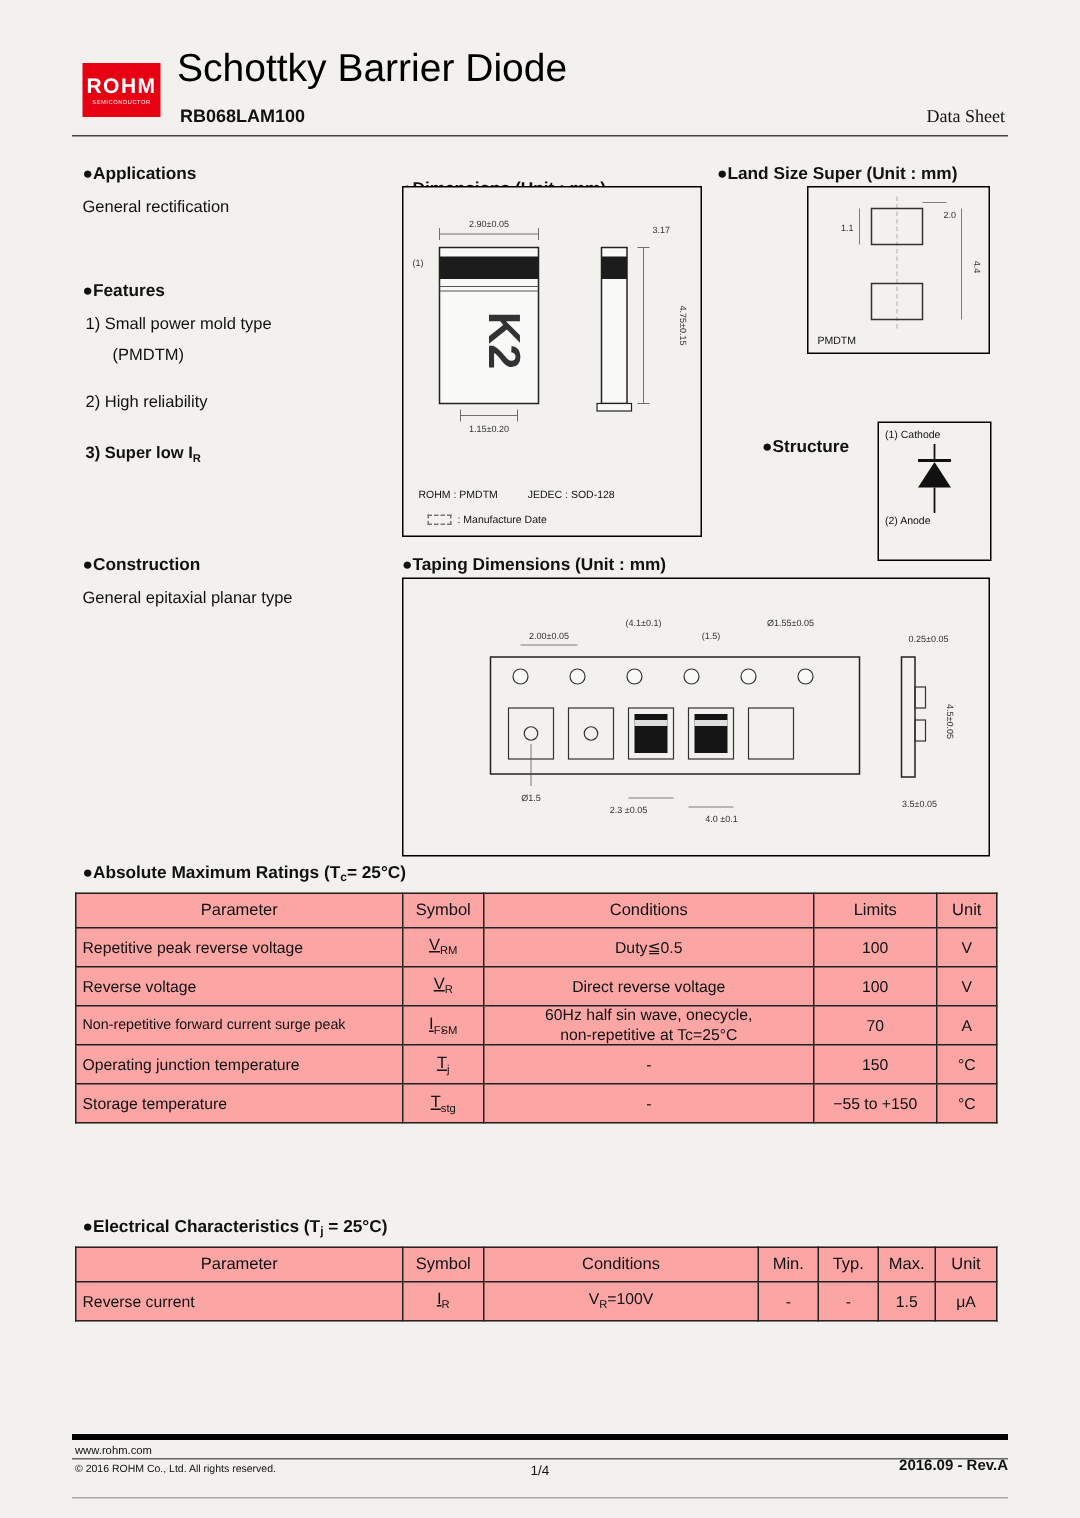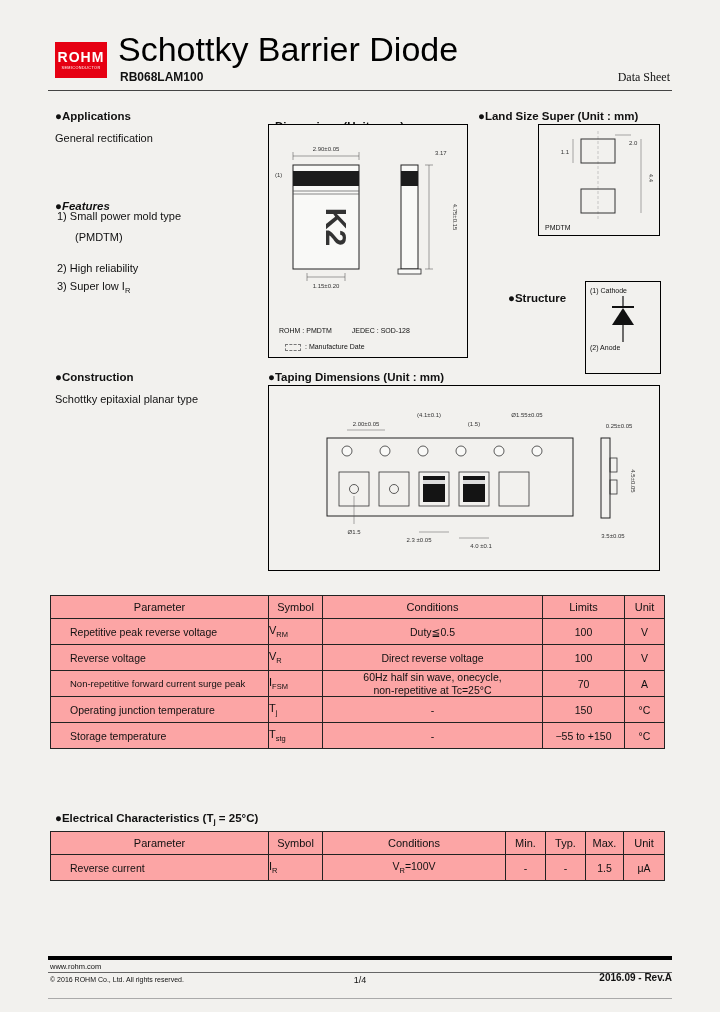--- a/index.html
+++ b/index.html
@@ -16,21 +16,21 @@
   .abs { position: absolute; }
   .sec-h { font-weight: bold; font-size: 11.5px; white-space: nowrap; }
   .body-text { font-size: 11px; white-space: nowrap; }
   .box { position: absolute; border: 1px solid #000; background: #f2f1ee; }
 
   
   .logo { position:absolute; left:55px; top:42px; width:52px; height:36px; background:#e60012;
           color:#fff; text-align:center; display:flex; flex-direction:column; justify-content:center; }
   .logo-main { font-weight:bold; font-size:14px; letter-spacing:1px; line-height:1; }
   .logo-sub  { font-size:3.8px; letter-spacing:0.4px; margin-top:2px; }
-  .title { position:absolute; left:118px; top:30px; font-size:34px; color:#000; white-space:nowrap; }
+  .title { position:absolute; left:118px; top:30px; font-size:26px; color:#000; white-space:nowrap; }
   .part  { position:absolute; left:120px; top:70px; font-size:12px; font-weight:bold; }
   .doctype { position:absolute; right:50px; top:70px; font-size:12px;font-family:Liberation Serif, serif; }
   .hrule { position:absolute; left:48px; top:90px; width:624px; border-top:1.5px solid #444; }
 
   
   svg text { font-family:"Liberation Sans","DejaVu Sans",sans-serif; fill:#333; }
   .dim { font-size:6px; }
   .dims-footer { position:absolute; left:10px; top:202px; font-size:7px; white-space:nowrap; }
   .dims-footer .jedec { margin-left:18px; }
   .dims-note { position:absolute; left:16px; top:218px; font-size:7px; white-space:nowrap; }
@@ -38,24 +38,24 @@
   .land-label { position:absolute; left:6px; bottom:4px; font-size:7px; }
   .struct-box { display:flex; flex-direction:column; align-items:flex-start; padding:5px 4px; }
   .struct-label { font-size:7px; white-space:nowrap; }
   .struct-svg { align-self:center; }
 
   
   .dtable { position:absolute; border-collapse:collapse; table-layout:fixed; background:#fca5a5; }
   .dtable th, .dtable td { border:1px solid #222; font-weight:normal; overflow:hidden; }
   .dtable th { height:23px; font-size:11px; text-align:center; }
   .dtable td { height:26px; font-size:10.5px; }
-  td.pl { text-align:left; padding-left:19px; white-space:nowrap; }
+  td.pl { text-align:left; padding-left:4px; white-space:nowrap; }
   td.pl-sm { font-size:9.5px; }
   td.c  { text-align:center; }
-  td.sym { font-size:11px; }
+  td.sym { text-align:center; font-size:11px;text-decoration:underline; }
   .cond-sm { font-size:8px; line-height:1.2; }
   sub { font-size:7.5px; }
   .h-sub { font-size:8px; vertical-align:-2px; }
 
   
   .f-thick { position:absolute; left:48px; top:956px; width:624px; height:4px; background:#000; }
   .f-url { position:absolute; left:50px; top:962px; font-size:7.5px; }
   .f-thin { position:absolute; left:48px; top:972px; width:624px; border-top:1px solid #666; }
   .f-copy { position:absolute; left:50px; top:976px; font-size:7px; }
   .f-page { position:absolute; left:0; right:0; top:975px; text-align:center; font-size:9px; }
@@ -72,28 +72,28 @@
     <div class="logo-sub">SEMICONDUCTOR</div>
   </div>
   <div class="title">Schottky Barrier Diode</div>
   <div class="part">RB068LAM100</div>
   <div class="doctype">Data Sheet</div>
   <div class="hrule"></div>
 
   <div class="abs sec-h" style="left:55px; top:110px;">●Applications</div>
   <div class="abs body-text" style="left:55px; top:132px;">General rectification</div>
 
-  <div class="abs sec-h" style="left:55px; top:200px;font-style:italic;">●Features</div>
+  <div class="abs sec-h" style="left:55px; top:188px;">●Features</div>
   <div class="abs body-text" style="left:57px; top:210px;">1)  Small power mold type</div>
   <div class="abs body-text" style="left:75px; top:231px;">(PMDTM)</div>
   <div class="abs body-text" style="left:57px; top:262px;">2)  High reliability</div>
-  <div class="abs body-text" style="left:57px; top:280px;"><span>3)  Super low I</span><sub>R</sub></div>
+  <div class="abs body-text" style="left:57px; top:296px;font-weight:bold;"><span>3)  Super low I</span><sub>R</sub></div>
 
   <div class="abs sec-h" style="left:55px; top:371px;">●Construction</div>
-  <div class="abs body-text" style="left:55px; top:393px;">Schottky epitaxial planar type</div>
+  <div class="abs body-text" style="left:55px; top:393px;">General epitaxial planar type</div>
 
   <div class="abs sec-h" style="left:268px; top:120px;">●Dimensions (Unit : mm)</div>
   <div class="box" style="left:268px; top:124px; width:200px; height:234px;">
     <svg width="198" height="200" viewBox="0 0 198 200">
       <g>
         <rect x="24" y="40" width="66" height="104" fill="#f9f9f7" stroke="#222" stroke-width="1"></rect>
         <rect x="24" y="46" width="66" height="15" fill="#1c1c1c"></rect>
         <line x1="24" y1="66" x2="90" y2="66" stroke="#555" stroke-width="0.7"></line>
         <line x1="24" y1="69" x2="90" y2="69" stroke="#555" stroke-width="0.7"></line>
         <text x="57" y="102" transform="rotate(90 57 102)" text-anchor="middle" font-size="30" font-weight="bold" fill="#111">K2</text>
@@ -201,20 +201,21 @@
         <rect x="332" y="52" width="9" height="80" fill="none" stroke="#222" stroke-width="1"></rect>
         <rect x="341" y="72" width="7" height="14" fill="none" stroke="#333" stroke-width="0.8"></rect>
         <rect x="341" y="94" width="7" height="14" fill="none" stroke="#333" stroke-width="0.8"></rect>
       </g>
       <text class="dim" x="350" y="42" text-anchor="middle">0.25±0.05</text>
       <text class="dim" x="362" y="95" transform="rotate(90 362 95)" text-anchor="middle">4.5±0.05</text>
       <text class="dim" x="344" y="152" text-anchor="middle">3.5±0.05</text>
     </svg>
   </div>
 
+  <div class="abs sec-h" style="left:55px; top:576px;"><span>●Absolute Maximum Ratings (T</span><sub class="h-sub">c</sub><span>= 25°C)</span></div>
 
   <table class="dtable" style="left:50px; top:595px; width:614px;">
     <colgroup>
         <col style="width:218px">
         <col style="width:54px">
         <col style="width:220px">
         <col style="width:82px">
         <col style="width:40px">
       </colgroup>
     <thead>

